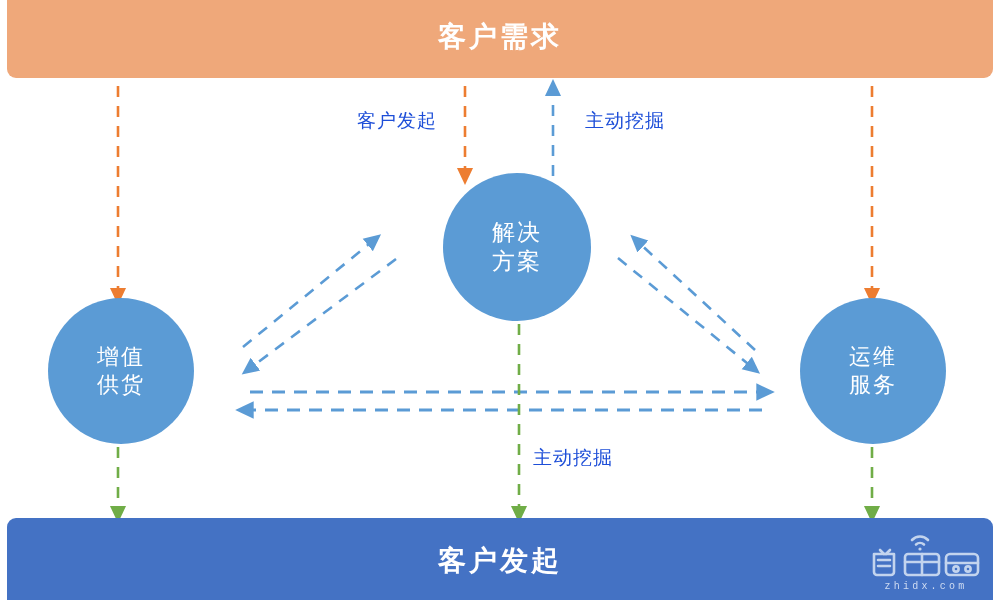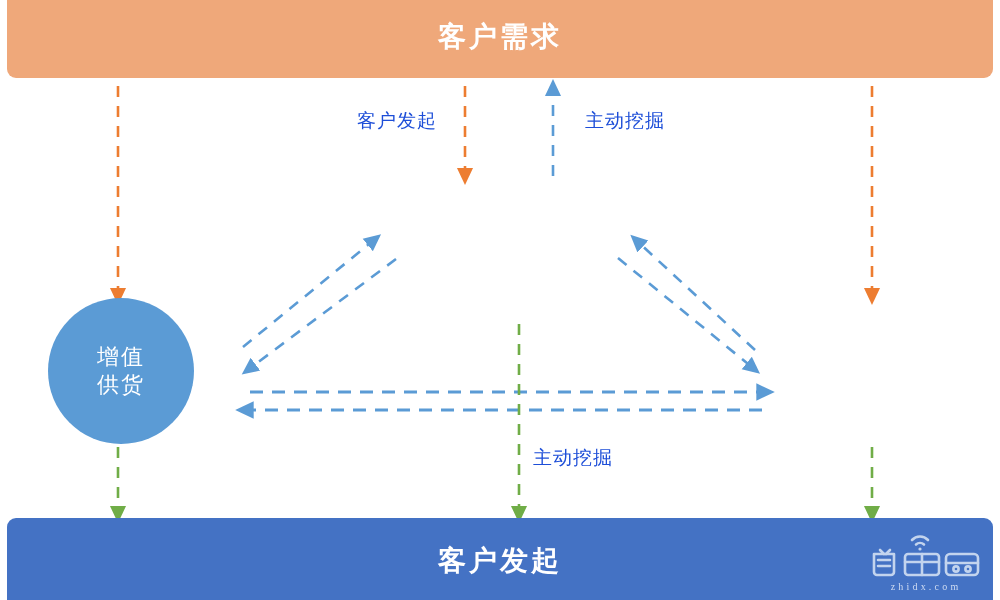--- a/index.html
+++ b/index.html
@@ -98,21 +98,21 @@
     align-items: center;
     justify-content: center;
     pointer-events: none;
   }
   .logo-mark { display:block; }
   .logo-url {
     margin-top: 2px;
     color: #cfdcf2;
     font-size: 10px;
     letter-spacing: 3.2px;
-    font-family: Liberation Serif, serif;
+    font-family: Liberation Mono, monospace;
   }
 </style>
 </head>
 <body>
 
 <div id="canvas">
 
   <div class="banner banner-top">
     <span class="banner-title">客户需求</span>
   </div>
@@ -150,21 +150,29 @@
     <line x1="118" y1="447" x2="118" y2="514" stroke="#70ad47" stroke-width="2.6" stroke-dasharray="11 9" marker-end="url(#ah-green)"></line>
     <line x1="519" y1="324" x2="519" y2="514" stroke="#70ad47" stroke-width="2.6" stroke-dasharray="11 9" marker-end="url(#ah-green)"></line>
     <line x1="872" y1="447" x2="872" y2="514" stroke="#70ad47" stroke-width="2.6" stroke-dasharray="11 9" marker-end="url(#ah-green)"></line>
   </svg>
 
   <div class="node-circle circle-left">
     <span class="node-line">增值</span>
     <span class="node-line">供货</span>
   </div>
 
-
+  <div class="node-circle circle-center">
+    <span class="node-line">解决</span>
+    <span class="node-line">方案</span>
+  </div>
+
+  <div class="node-circle circle-right">
+    <span class="node-line">运维</span>
+    <span class="node-line">服务</span>
+  </div>
 
   <div class="edge-label lbl-customer-initiated">客户发起</div>
   <div class="edge-label lbl-proactive-mining">主动挖掘</div>
   <div class="edge-label lbl-data-deposit">主动挖掘</div>
 
   <div class="banner banner-bottom">
     <span class="banner-title">客户发起</span>
   </div>
 
   <div class="logo">

